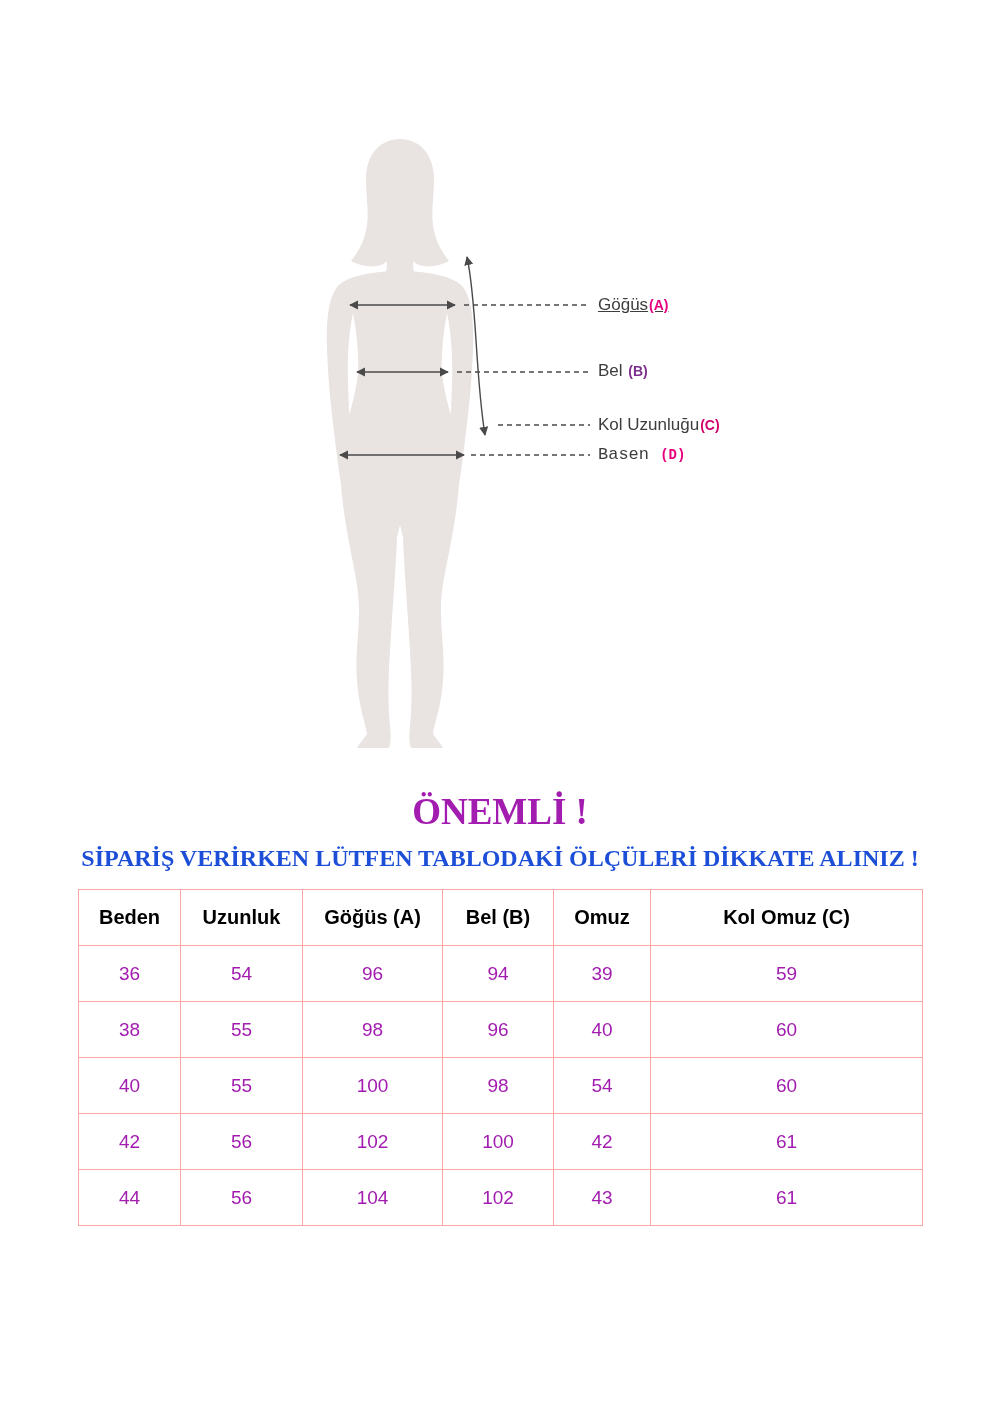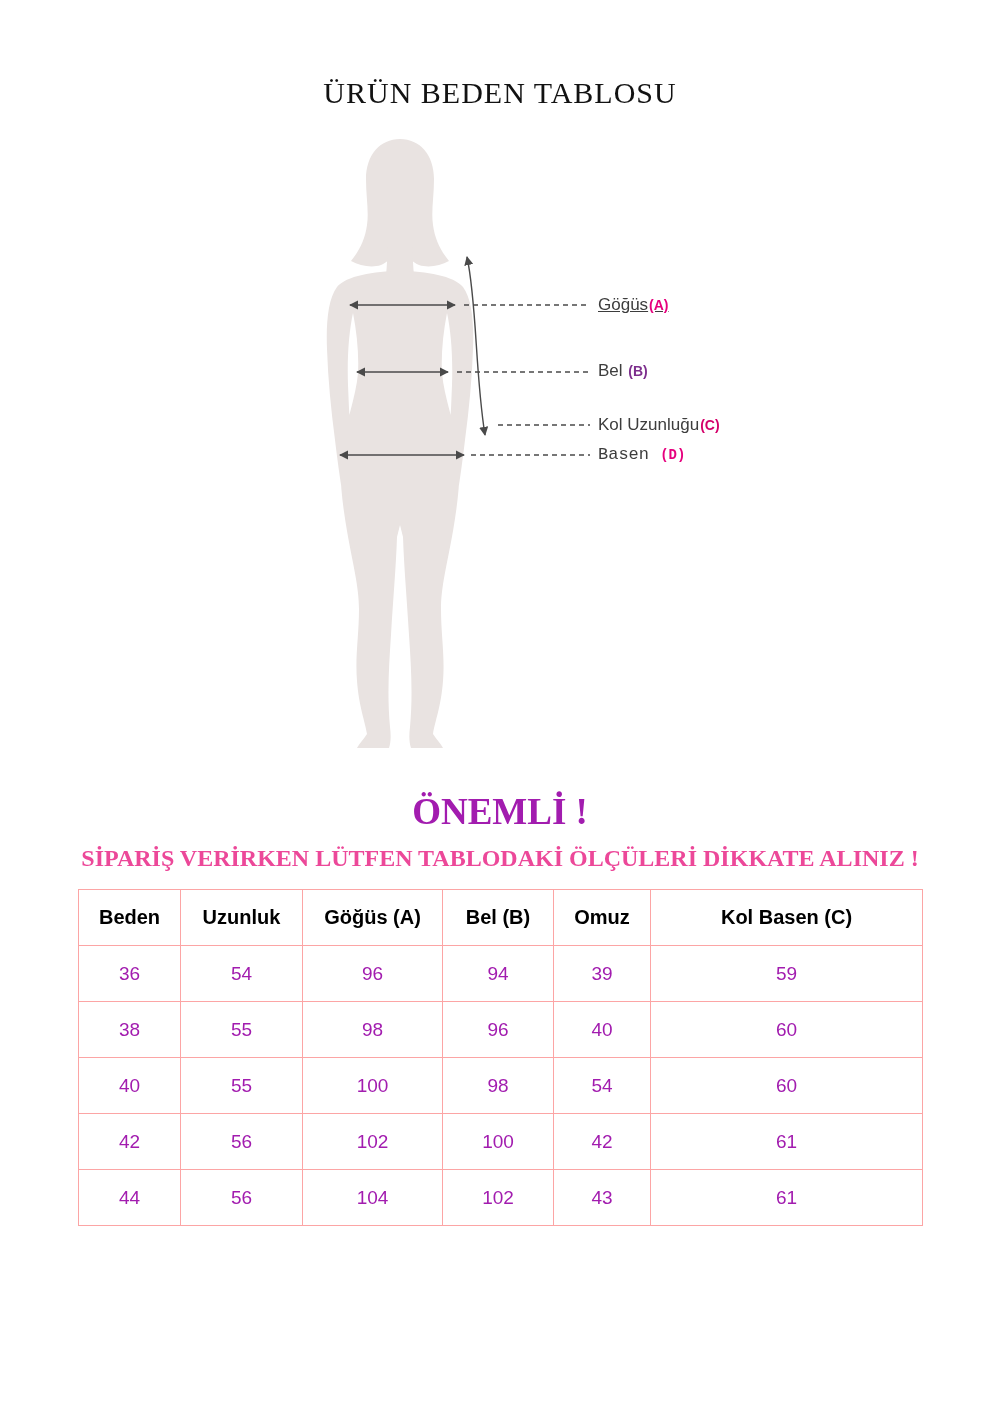--- a/index.html
+++ b/index.html
@@ -80,21 +80,20 @@
   .size-table td{
     font-size:19px;
     color:#a21caf;
   }
 </style>
 </head>
 <body>
 
 <div class="page">
 
-  <h1 class="title">ÜRÜN BEDEN TABLOSU</h1>
 
   <div class="figure-area">
     <svg class="figure-svg" width="360" height="620" viewBox="0 0 360 620" xmlns="http://www.w3.org/2000/svg">
       <defs>
         <marker id="arrow" viewBox="0 0 10 10" refX="9" refY="5" markerWidth="6.5" markerHeight="6.5" orient="auto-start-reverse">
           <path d="M0,0 L10,5 L0,10 Z" fill="#4a4a4a"></path>
         </marker>
       </defs>
 
       <path stroke="none" d="M160,4 C140,4 126,20 126,44 C126,62 129,76 127,90 C125,105 119,116 111,126
@@ -139,39 +138,39 @@
     <div class="m-label" style="left:358px;top:280px;">
       <span>Kol Uzunluğu</span><span class="code" style="color: rgb(212, 0, 106);">(C)</span>
     </div>
     <div class="m-label" style="left:358px;top:310px;font-family:Liberation Mono, monospace;">
       <span>Basen</span> <span class="code" style="color: rgb(230, 0, 126);">(D)</span>
     </div>
   </div>
 
   <p class="important" style="color: #a21caf;">ÖNEMLİ !</p>
 
-  <p class="warning" style="color: #ec4899;">SİPARİŞ VERİRKEN LÜTFEN TABLODAKİ ÖLÇÜLERİ DİKKATE ALINIZ !</p>
+  <p class="warning" style="color: #1d4ed8;">SİPARİŞ VERİRKEN LÜTFEN TABLODAKİ ÖLÇÜLERİ DİKKATE ALINIZ !</p>
 
   <table class="size-table">
     <colgroup>
       <col style="width:102px">
         <col style="width:122px">
         <col style="width:140px">
       <col style="width:111px">
         <col style="width:97px">
         <col style="width:272px">
     </colgroup>
     <thead>
       <tr>
         <th>Beden</th>
         <th>Uzunluk</th>
         <th>Göğüs (A)</th>
         <th>Bel (B)</th>
         <th>Omuz</th>
-        <th>Kol Basen (C)</th>
+        <th>Kol Omuz (C)</th>
       </tr>
     </thead>
     <tbody>
       <tr>
         <td>36</td>
         <td>54</td>
         <td>96</td>
         <td>94</td>
         <td>39</td>
         <td>59</td>

